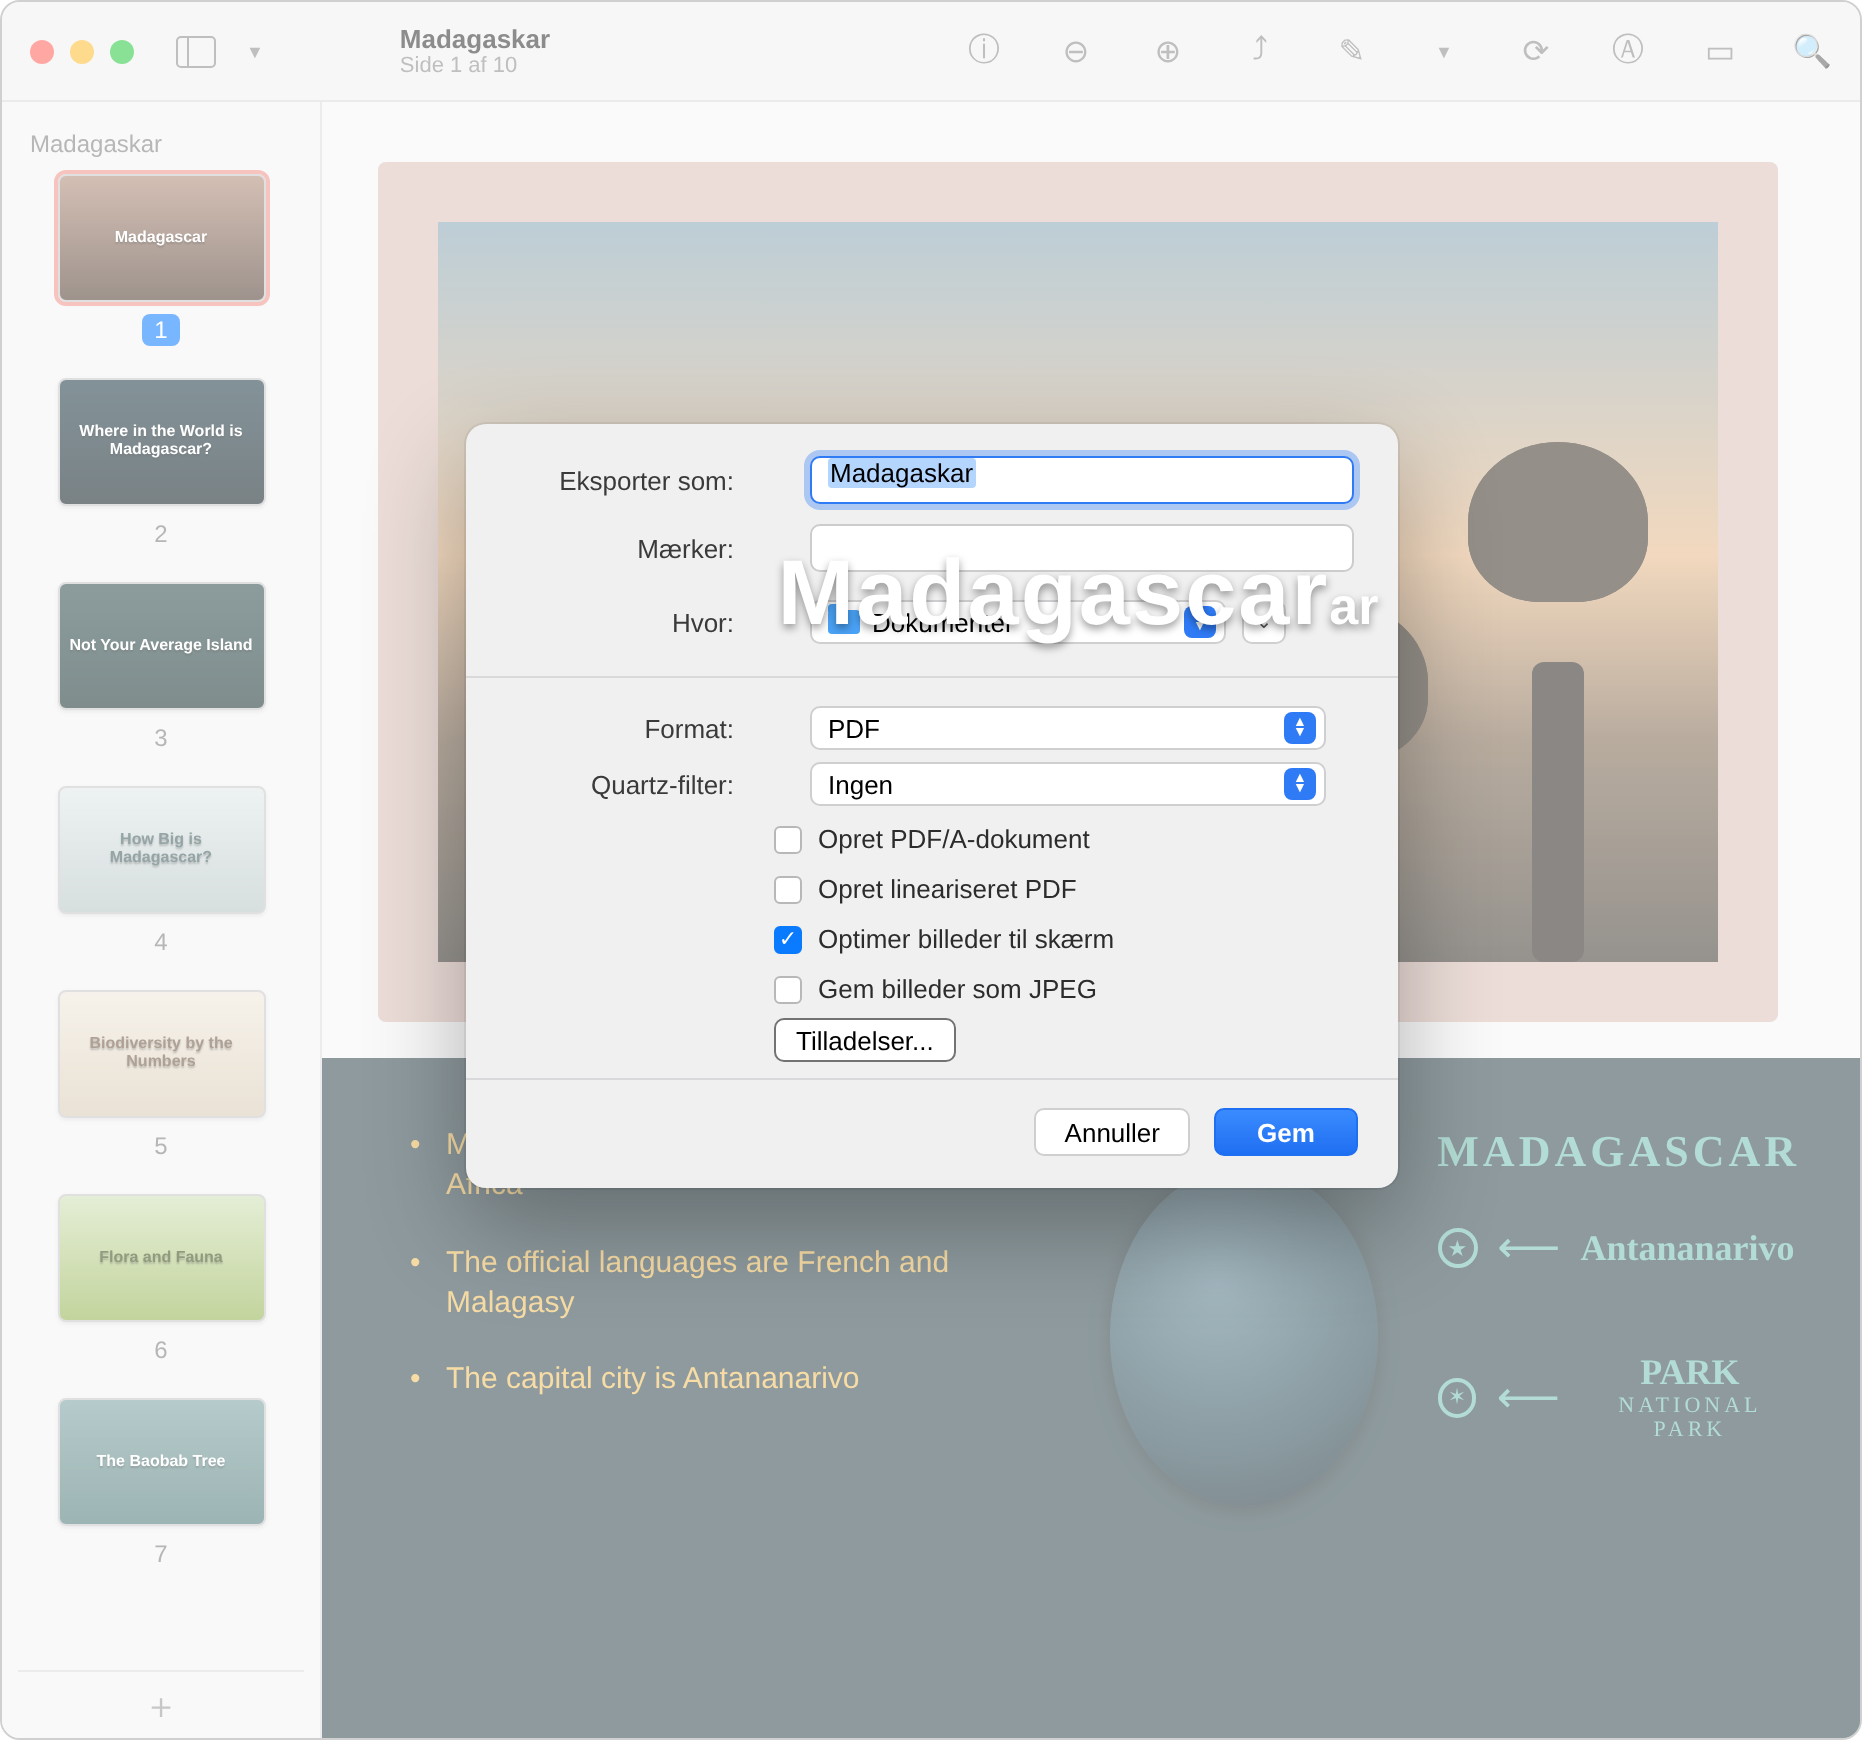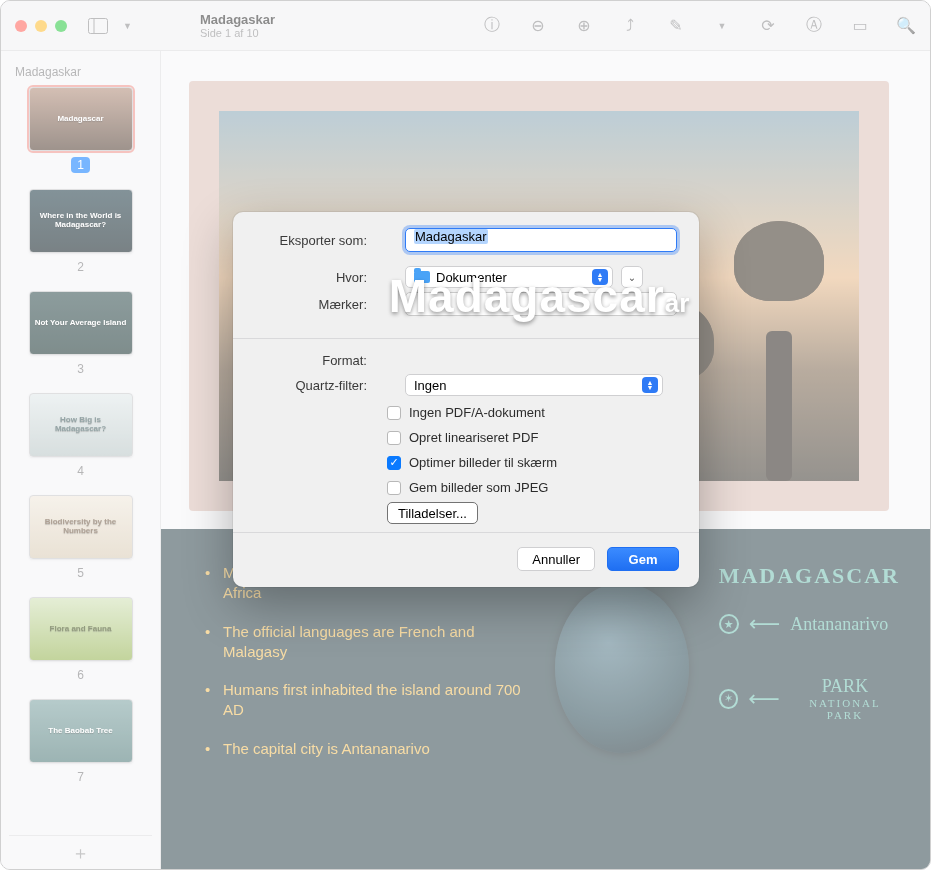--- a/index.html
+++ b/index.html
@@ -165,21 +165,21 @@
     color:#74c0b2;
     font-family: "Comic Sans MS", "Segoe Script", cursive;
   }
   .ann-row { display:flex; align-items:center; gap:10px; margin:12px 0 22px; }
   .ann-row.title { font-size:22px; letter-spacing:2px; font-weight:600; margin-top:0;}
   .ann-row .star {
     width:20px; height:20px; border:2px solid #74c0b2; border-radius:50%;
     display:inline-flex; align-items:center; justify-content:center; font-size:11px;
   }
   .ann-row .arrow { font-size:22px; }
-  .ann-row .label { font-size:18px; }
+  .ann-row .label { font-size:18px;font-weight:bold; }
   .ann-row .sublabel { font-size:11px; letter-spacing:2px; display:block; text-align:center; }
   .ann-col { display:flex; flex-direction:column; align-items:center; line-height:1.1; }
 
   
   .dim {
     position:absolute; inset:0; background:rgba(255,255,255,.45);
     pointer-events:none;
   }
   .dialog {
     position:absolute;
@@ -372,21 +372,20 @@
             <div class="tree t2"></div>
             <div class="tree t3"></div>
             <div class="tree t4"></div>
           <div class="title-big"><span style="letter-spacing:1px">Madagascar</span><span style="font-size:26px">ar</span></div>
         </div>
       </div>
       <div class="lower">
         <ul class="bullets">
           <li>Madagascar is 250 miles from the coast of Africa</li>
           <li>The official languages are French and Malagasy</li>
-          <li>Humans first inhabited the island around 700 AD</li>
           <li>The capital city is Antananarivo</li>
         </ul>
         <div class="globe"></div>
         <div class="annotations">
           <div class="ann-row title">MADAGASCAR</div>
           <div class="ann-row">
             <span class="star">★</span>
             <span class="arrow">⟵</span>
             <span class="label">Antananarivo</span>
           </div>
@@ -408,58 +407,64 @@
   <div class="dialog">
     <div class="dlg-section">
       <div class="dlg-row">
         <div class="dlg-label">Eksporter som:</div>
         <div class="dlg-field">
           <div class="text-input focused">
             <span class="selectionbg">Madagaskar</span>
           </div>
         </div>
       </div>
+      <div class="dlg-row">
+        <div class="dlg-label">Mærker:</div>
+        <div class="dlg-field">
+          <div class="text-input"></div>
+        </div>
+      </div>
       <div class="dlg-row" style="margin-top:14px;margin-bottom:4px">
         <div class="dlg-label">Hvor:</div>
         <div class="dlg-field">
           <div class="select" style="flex:0 0 208px">
             <span class="folder-ico"></span>
             <span>Dokumenter</span>
             <span class="cap"></span>
           </div>
           <div class="expand-btn">⌄</div>
         </div>
       </div>
-      <div class="dlg-row">
-        <div class="dlg-label">Mærker:</div>
-        <div class="dlg-field">
-          <div class="text-input"></div>
-        </div>
-      </div>
     </div>
 
     <div class="hr"></div>
 
     <div class="dlg-section" style="padding-top:14px;padding-bottom:8px">
       <div class="dlg-row" style="margin-bottom:6px">
         <div class="dlg-label">Format:</div>
+        <div class="dlg-field">
+          <div class="select" style="flex:0 0 258px">
+            <span>PDF</span>
+            <span class="cap"></span>
+          </div>
+        </div>
       </div>
       <div class="dlg-row" style="margin-bottom:4px">
         <div class="dlg-label">Quartz-filter:</div>
         <div class="dlg-field">
           <div class="select" style="flex:0 0 258px">
             <span>Ingen</span>
             <span class="cap"></span>
           </div>
         </div>
       </div>
 
       <div class="checkbox-row">
         <span class="cb"></span>
-        <span>Ingen PDF/A-dokument</span>
+        <span>Opret PDF/A-dokument</span>
       </div>
       <div class="checkbox-row">
         <span class="cb"></span>
         <span>Opret lineariseret PDF</span>
       </div>
       <div class="checkbox-row">
         <span class="cb checked">✓</span>
         <span>Optimer billeder til skærm</span>
       </div>
       <div class="checkbox-row">

